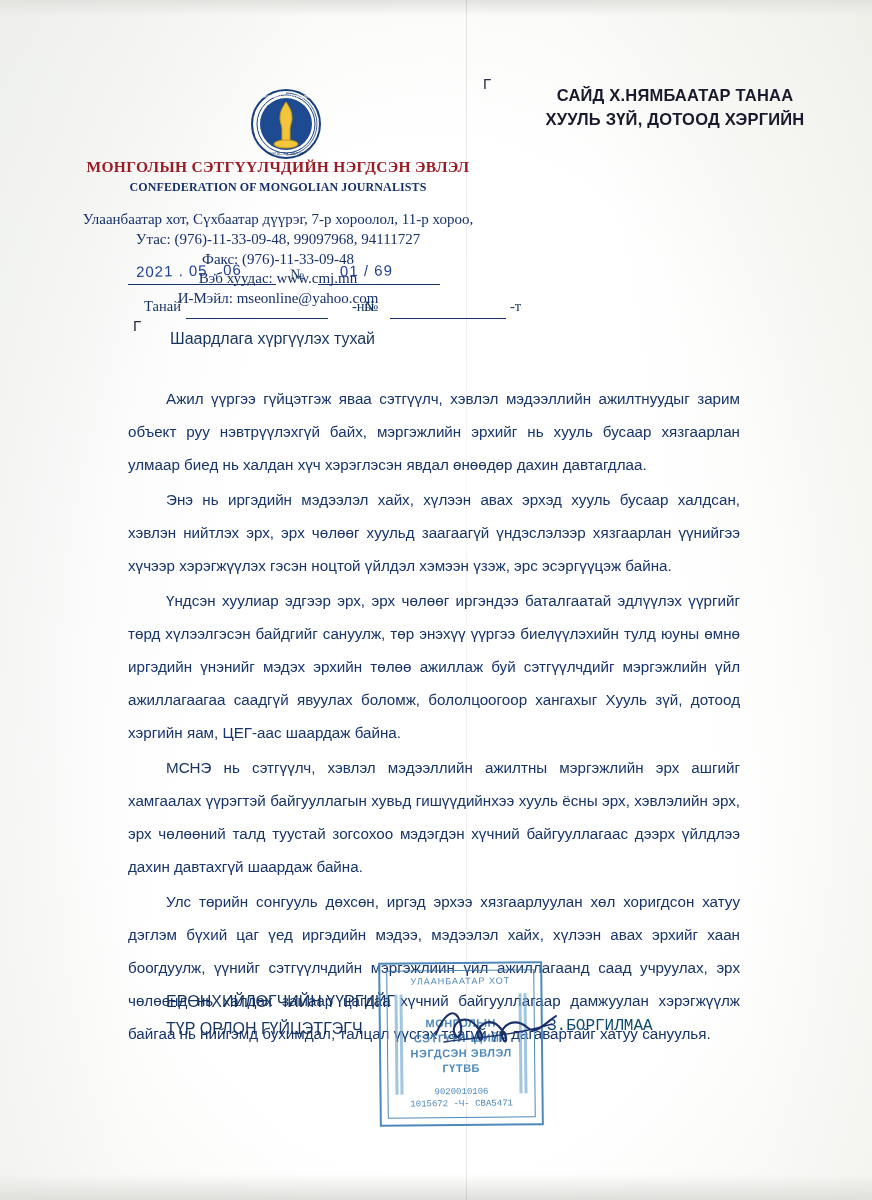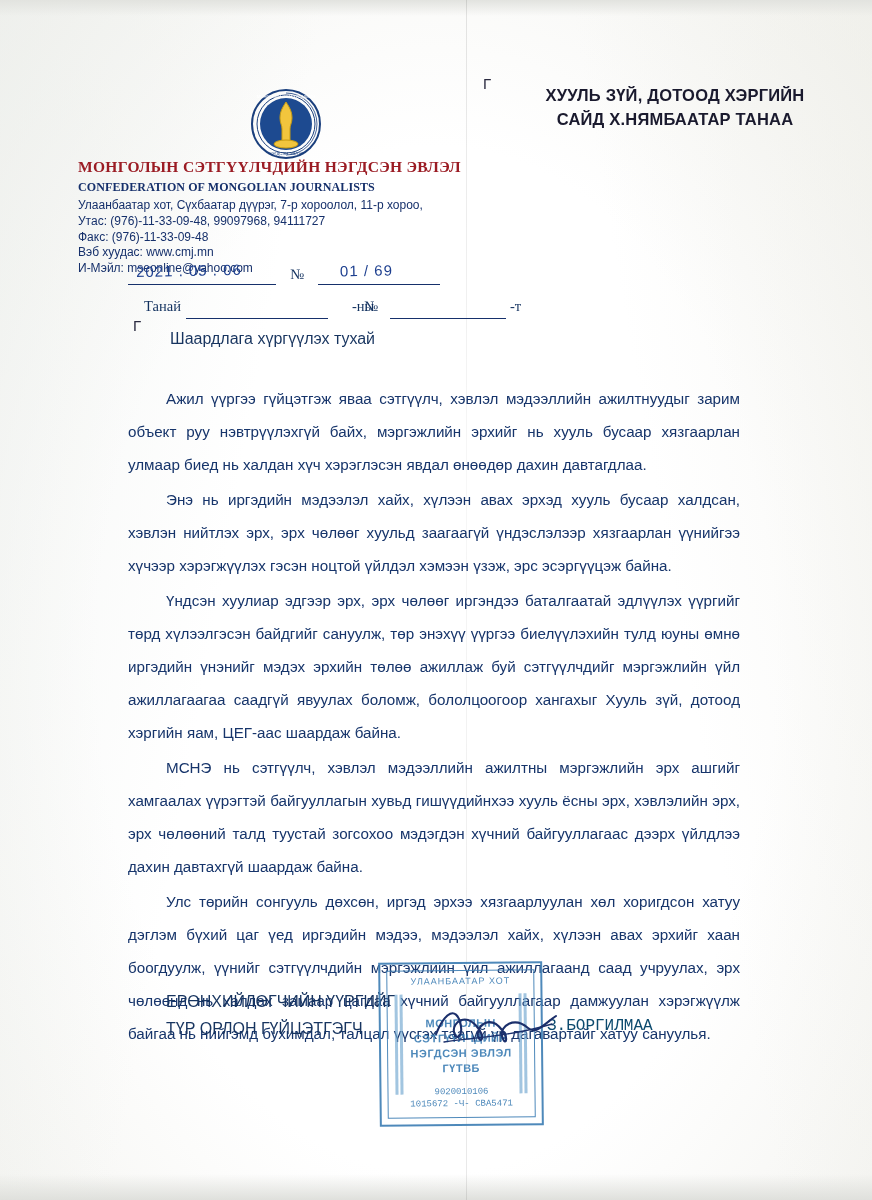--- a/index.html
+++ b/index.html
@@ -76,43 +76,44 @@
     left: 250px;
     top: 88px;
     width: 72px;
     height: 72px;
   }
   .letterhead {
     position: absolute;
     left: 78px;
     top: 158px;
     width: 400px;
+    text-align: center;
     color: #17366e;
   }
   .lh-mn {
     font-family: "Liberation Serif", serif;
     font-weight: bold;
     font-size: 15.5px;
     color: #9b1c24;
     letter-spacing: 0.3px;
   }
   .lh-en {
     font-family: "Liberation Serif", serif;
     font-weight: bold;
     font-size: 12px;
     color: #16306b;
     margin-top: 4px;
     letter-spacing: 0.1px;
   }
   .lh-addr {
-    font-family: Liberation Sans, sans-serif;
-    font-size: 12px;
+    font-family: Liberation Serif, serif;
+    font-size: 15px;
     color: #16306b;
     line-height: 1.32;
-    margin-top: 3px;
+    margin-top: 15px;
   }
 
   
   .reg-block {
     position: absolute;
     left: 128px;
     top: 262px;
     width: 340px;
     font-family: "Liberation Serif", serif;
     color: #16306b;
@@ -256,22 +257,22 @@
 <div class="page">
   <div class="paper-tint"></div>
   <div class="scan-edge-top"></div>
   <div class="scan-edge-bottom"></div>
   <div class="fold-line"></div>
 
   <div class="corner-mark corner-tl">Г</div>
   <div class="corner-mark corner-letter-tl">Г</div>
 
   <div class="addressee">
+    <div>САЙД Х.НЯМБААТАР ТАНАА</div>
     <div>ХУУЛЬ ЗҮЙ, ДОТООД ХЭРГИЙН</div>
-    <div>САЙД Х.НЯМБААТАР ТАНАА</div>
   </div>
 
   <div class="logo">
     <svg viewBox="0 0 72 72" width="72" height="72">
       <circle cx="36" cy="36" r="34" fill="none" stroke="#1a3f7d" stroke-width="2"></circle>
       <circle cx="36" cy="36" r="29" fill="none" stroke="#1a3f7d" stroke-width="1"></circle>
       <circle cx="36" cy="36" r="26" fill="#1d4a90"></circle>
       <path d="M36 14 c4 6 6 10 6 16 c0 5 -2 7 -2 11 l0 14 l-8 0 l0 -14 c0 -4 -2 -6 -2 -11 c0 -6 2 -10 6 -16 z" fill="#f2c53d" stroke="#c89b12" stroke-width="1"></path>
       <ellipse cx="36" cy="56" rx="12" ry="4" fill="#f2c53d" stroke="#c89b12" stroke-width="1"></ellipse>
       <path d="M36 5 a31 31 0 0 1 0 62" fill="none" stroke="#1a3f7d" stroke-width="0.8"></path>

